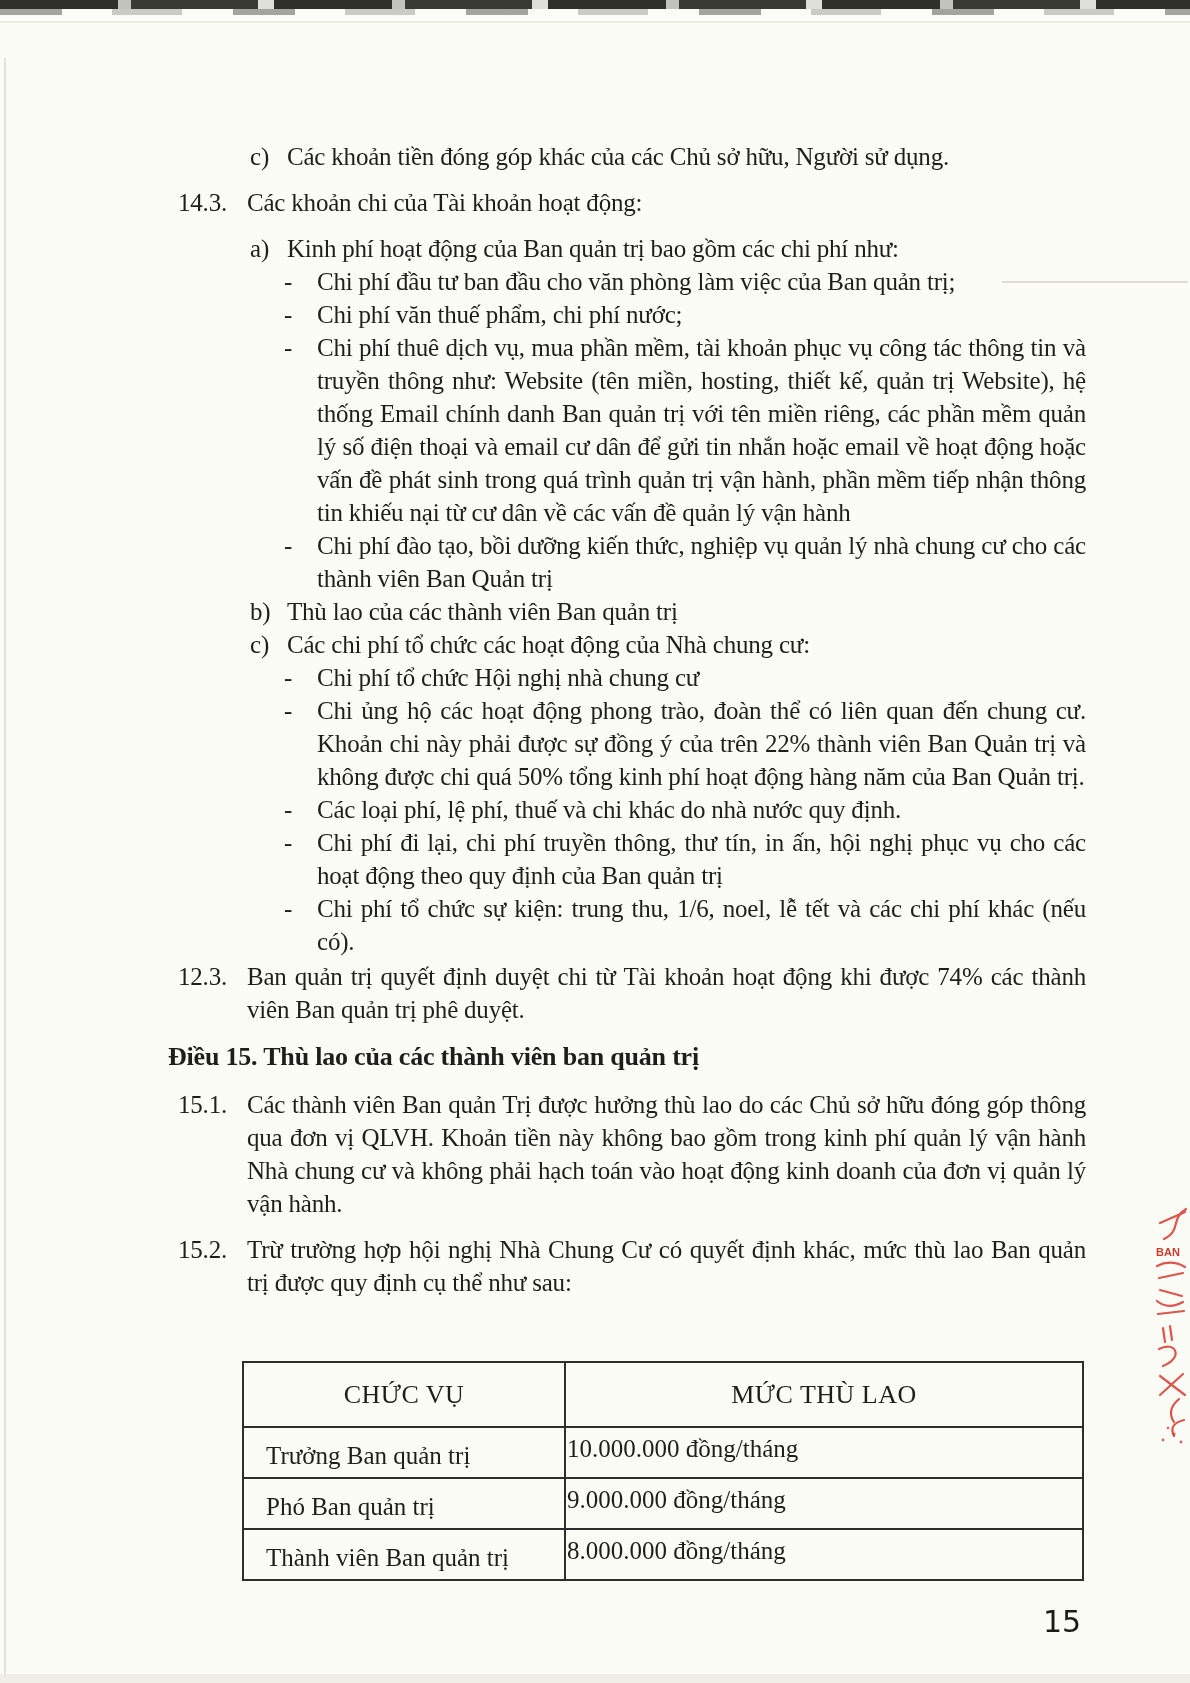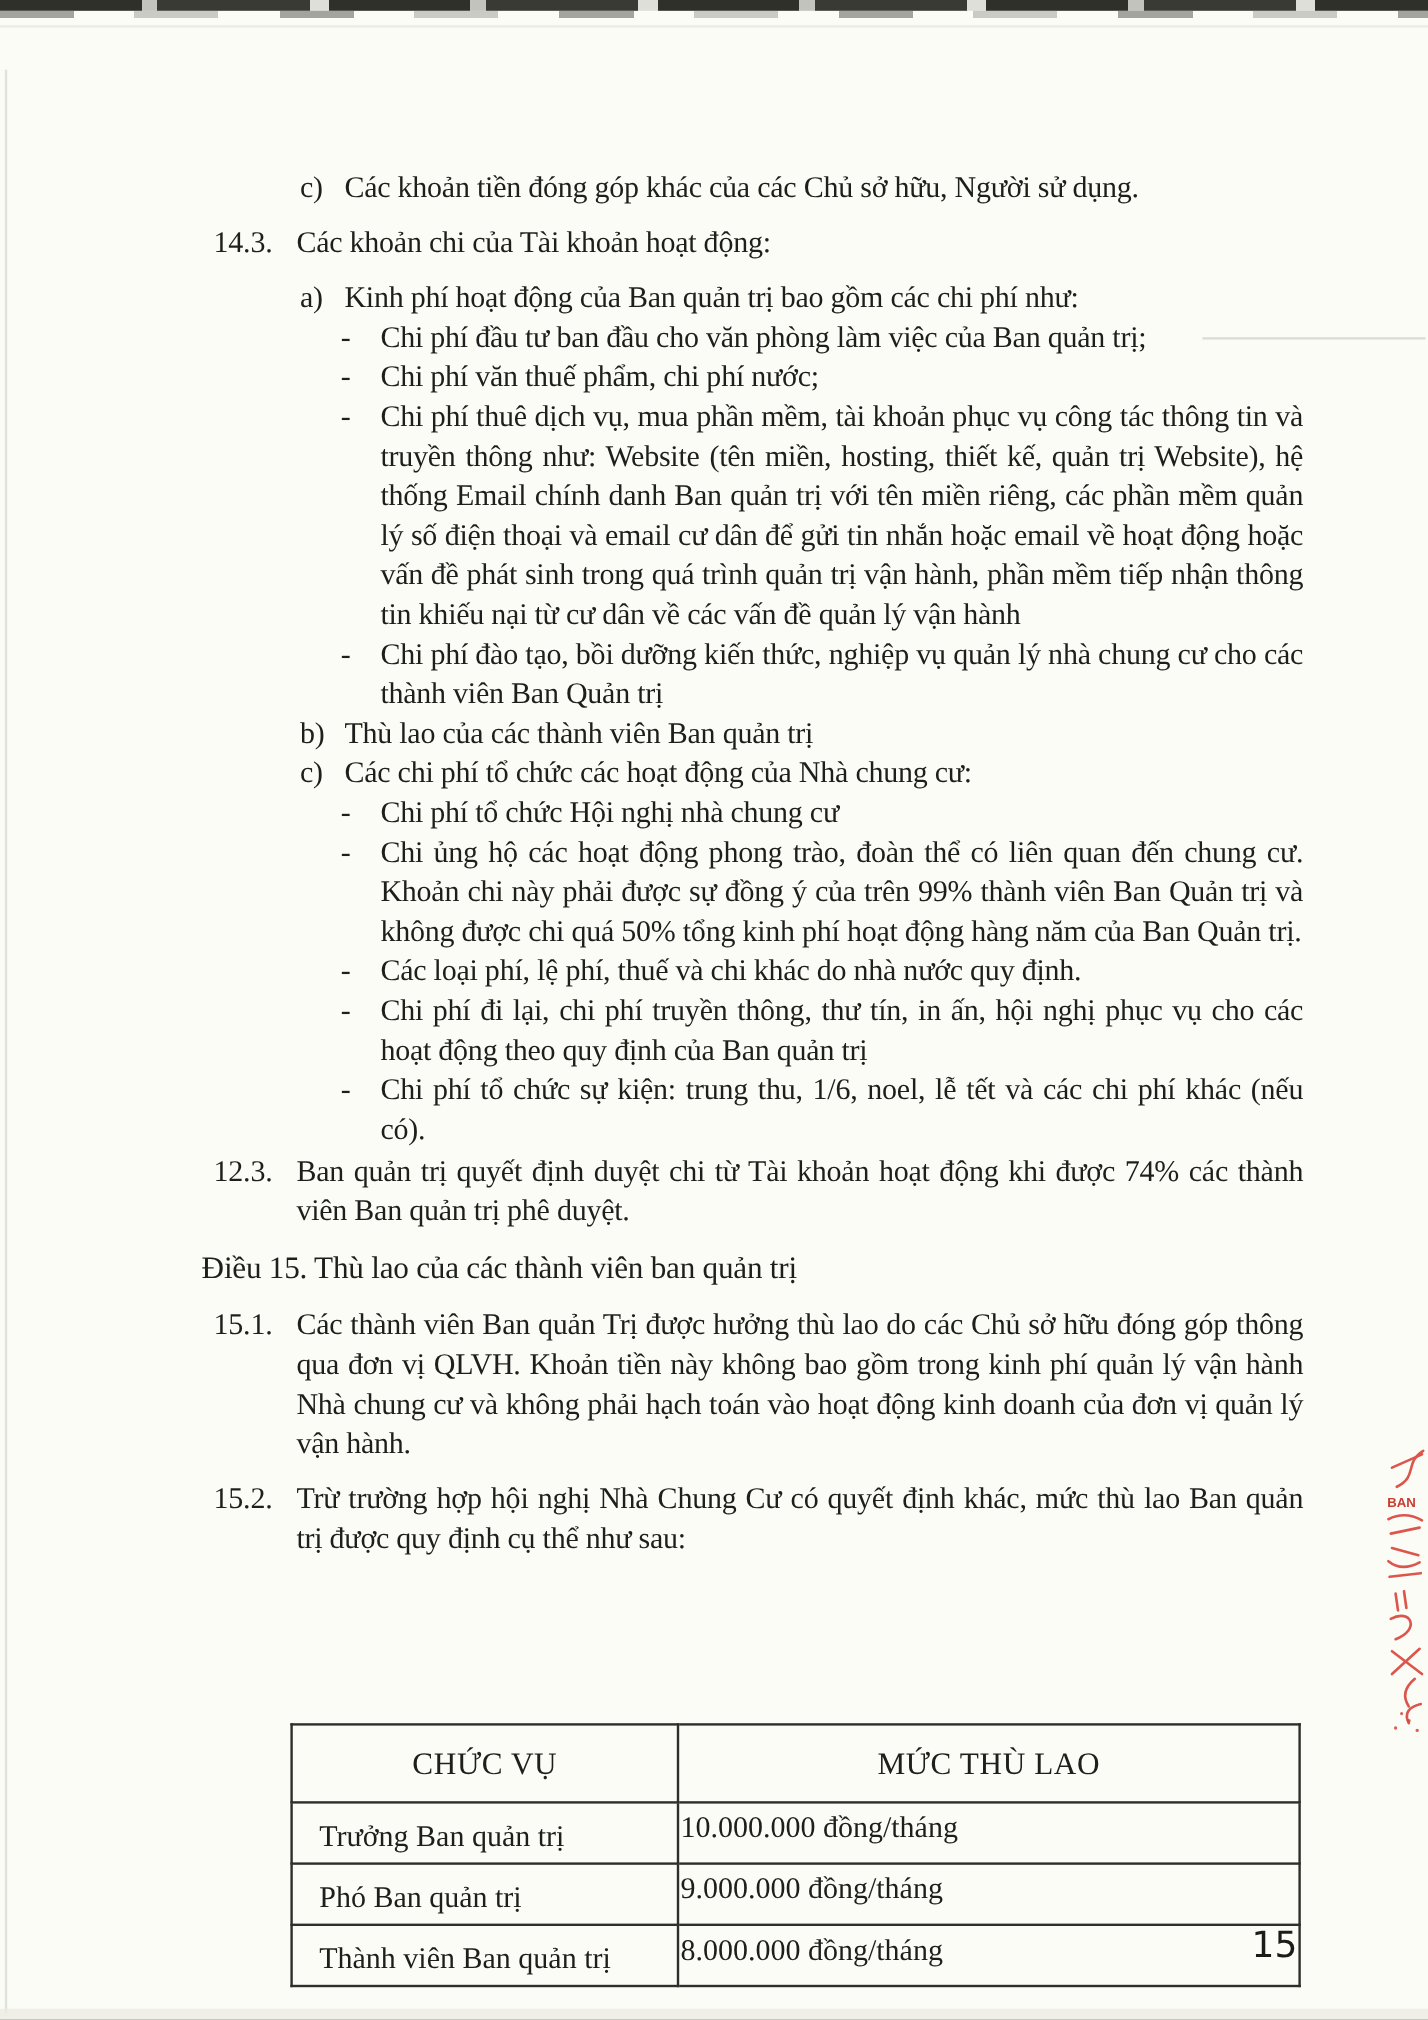--- a/index.html
+++ b/index.html
@@ -44,27 +44,27 @@
   .clause .num{position:absolute;left:0;top:0;}
   .litem{position:relative;padding-left:109px;}
   .litem .marker{position:absolute;left:72px;top:0;}
   .ditem{position:relative;padding-left:139px;}
   .ditem .dash{position:absolute;left:106px;top:0;}
 
   .mb13{margin-bottom:13px;}
   .mt2{margin-top:2px;}
   .heading{
     margin-left:-10px;margin-top:14px;margin-bottom:15px;
-    font-weight:normal;font-size:26px;text-align:left;
+    font-weight:bold;font-size:26px;text-align:left;
   }
   .c15-1{margin-bottom:13px;}
 
   
   .salary-table{
-    position:absolute;left:242px;top:1436px;
+    position:absolute;left:242px;top:1361px;
     border-collapse:collapse;table-layout:fixed;
     font-size:25px;color:#1e1e1c;
   }
   .salary-table td,.salary-table th{
     border:2px solid #2e2e2c;font-weight:normal;
     overflow:hidden;
   }
   .col-role{width:322px;}
   .col-pay{width:518px;}
   .salary-table .hrow th{height:61px;text-align:center;vertical-align:middle;font-size:26px;letter-spacing:.5px;}
@@ -137,21 +137,21 @@
       <span class="marker">c)</span>
       <span>Các chi phí tổ chức các hoạt động của Nhà chung cư:</span>
     </div>
 
     <div class="ditem">
       <span class="dash">-</span>
       <span>Chi phí tổ chức Hội nghị nhà chung cư</span>
     </div>
     <div class="ditem">
       <span class="dash">-</span>
-      <span>Chi ủng hộ các hoạt động phong trào, đoàn thể có liên quan đến chung cư. Khoản chi này phải được sự đồng ý của trên 99% thành viên Ban Quản trị và không được chi quá 50% tổng kinh phí hoạt động hàng năm của Ban Quản trị.</span>
+      <span>Chi ủng hộ các hoạt động phong trào, đoàn thể có liên quan đến chung cư. Khoản chi này phải được sự đồng ý của trên 22% thành viên Ban Quản trị và không được chi quá 50% tổng kinh phí hoạt động hàng năm của Ban Quản trị.</span>
     </div>
     <div class="ditem">
       <span class="dash">-</span>
       <span>Các loại phí, lệ phí, thuế và chi khác do nhà nước quy định.</span>
     </div>
     <div class="ditem">
       <span class="dash">-</span>
       <span>Chi phí đi lại, chi phí truyền thông, thư tín, in ấn, hội nghị phục vụ cho các hoạt động theo quy định của Ban quản trị</span>
     </div>
     <div class="ditem">

